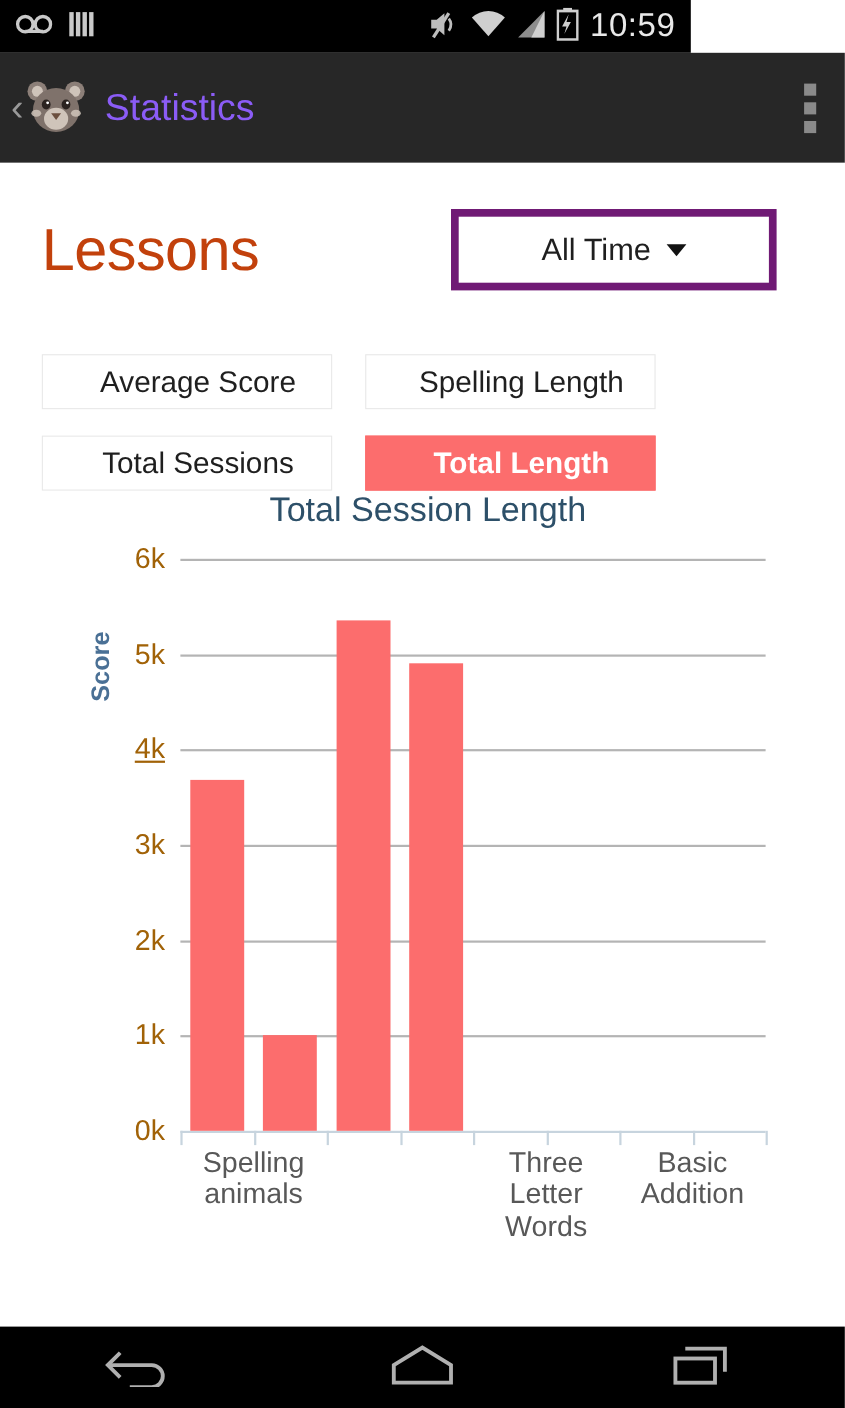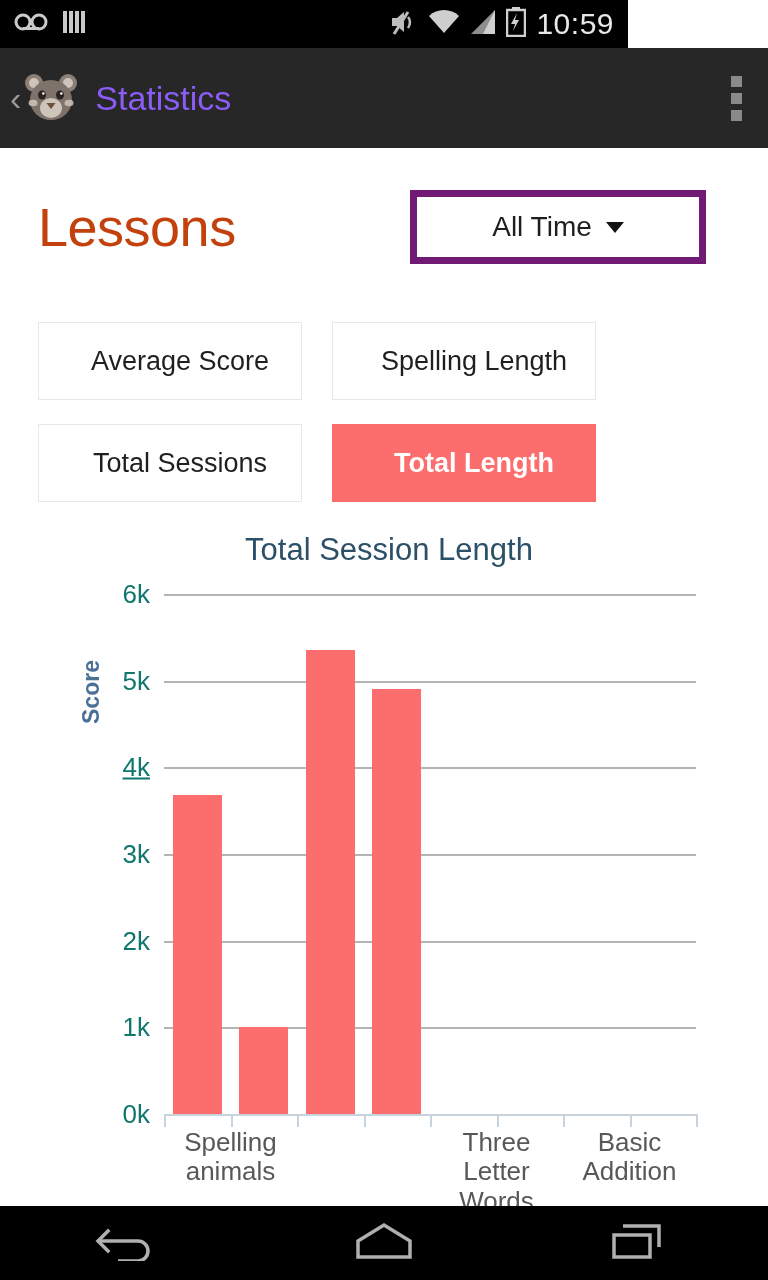--- a/index.html
+++ b/index.html
@@ -70,55 +70,55 @@
 
   
   .metric-grid {
     margin:58px 0 0 0;
     padding:0 38px;
     display:grid;
     grid-template-columns:264px 264px;
     column-gap:30px; row-gap:24px;
   }
   .metric-btn {
-    height:78px;
+    height:50px;
     border:1px solid #e8e8e8;
     background:#ffffff;
     color:#1f1f1f;
     font-size:27px;
     display:flex; align-items:center; justify-content:center;padding-left:20px;
   }
   .metric-btn.active {
     background:#fc6d6d;
     border-color:#fc6d6d;
     color:#ffffff;
     font-weight:bold;
   }
 
   
-  .chart-wrap { position:relative; margin-top:30px; height:660px; }
+  .chart-wrap { position:relative; height:660px; }
   .chart-title {
     text-align:center; color:#2d5069; font-size:31px; font-weight:400;
     padding-left:10px;
   }
   .plot {
     position:absolute;
     left:164px; top:62px;
     width:532px; height:520px;
   }
   .ylabel {
     position:absolute; left:78px; top:192px;
     color:#4a7095; font-size:23px; font-weight:bold;
     transform:rotate(-90deg); transform-origin:left top;
     white-space:nowrap;
   }
   .ytick {
     position:absolute; right:100%; margin-right:14px;
     transform:translateY(-50%);
-    color:#0f766e; font-size:26px; white-space:nowrap;
+    color:#a16207; font-size:26px; white-space:nowrap;
   }
   .gridline {
     position:absolute; left:0; width:100%; height:2px;
     background:#b4b4b4;
   }
   .bar {
     position:absolute; bottom:0;
     background:#fc6d6d;
   }
   .xaxis {

